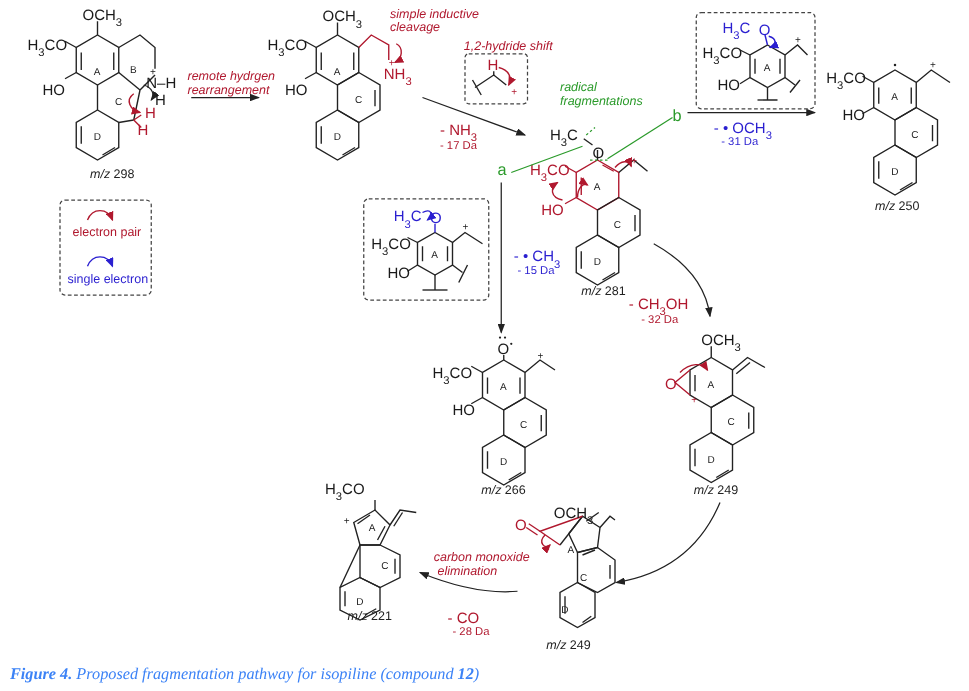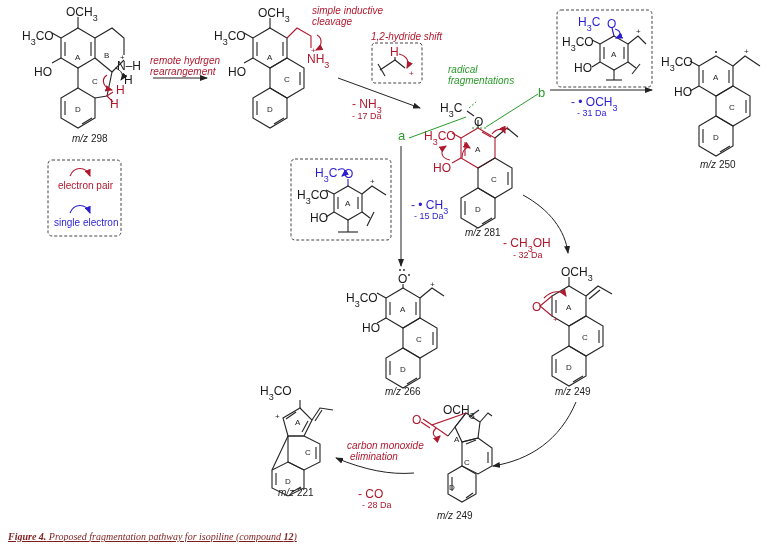--- a/index.html
+++ b/index.html
@@ -13,21 +13,21 @@
   .red { fill:#b0182e; }
   .blue { fill:#2a1fd0; }
   .green { fill:#2a9a2a; }
   .itl { font-style:italic; }
   .bond { stroke:#222; stroke-width:1.1; fill:none; }
   .bond-red { stroke:#b0182e; stroke-width:1.1; fill:none; }
   .bond-blue { stroke:#2a1fd0; stroke-width:1.1; fill:none; }
   .bond-green { stroke:#2a9a2a; stroke-width:1; fill:none; }
   .arrow { stroke:#222; stroke-width:1; fill:none; }
   .dashbox { stroke:#444; stroke-width:1; fill:none; stroke-dasharray:3,2; }
-  #caption { position:absolute; left:8px; top:531px; font-family:"Liberation Serif", serif; font-style:italic; font-size:10px; color:#7f1d1d;text-decoration:underline; }
+  #caption { position:absolute; left:8px; top:531px; font-family:"Liberation Serif", serif; font-style:italic; font-size:13px; color:#3b82f6; }
   #caption b { font-weight:bold; }
 </style>
 </head>
 <body>
 
 <svg id="scheme" width="775" height="553" viewBox="0 0 775 553">
   <defs>
     <marker id="ah" markerWidth="8" markerHeight="6" refX="7" refY="3" orient="auto">
         <path d="M0,0 L8,3 L0,6 z" fill="#222"></path>
       </marker>

